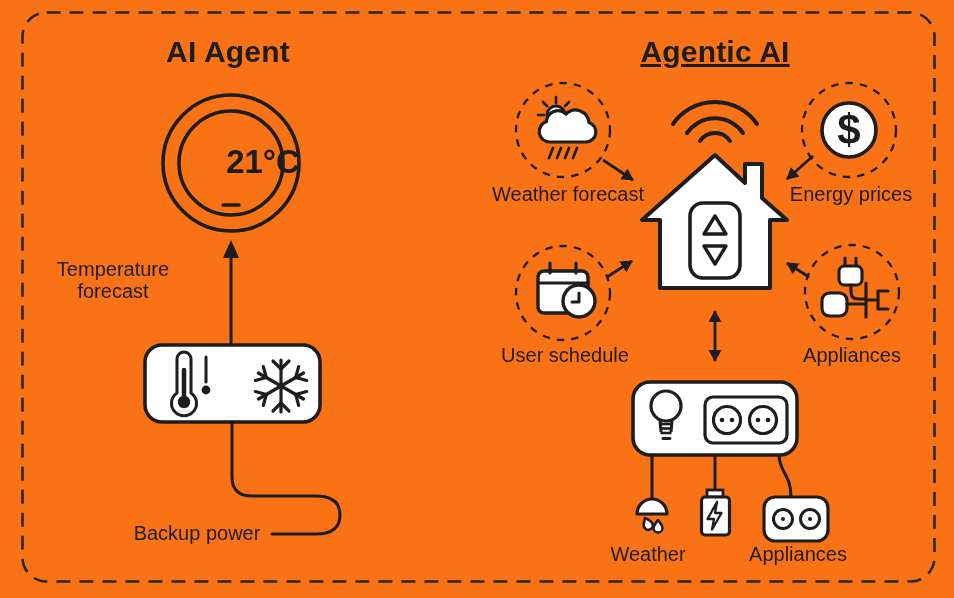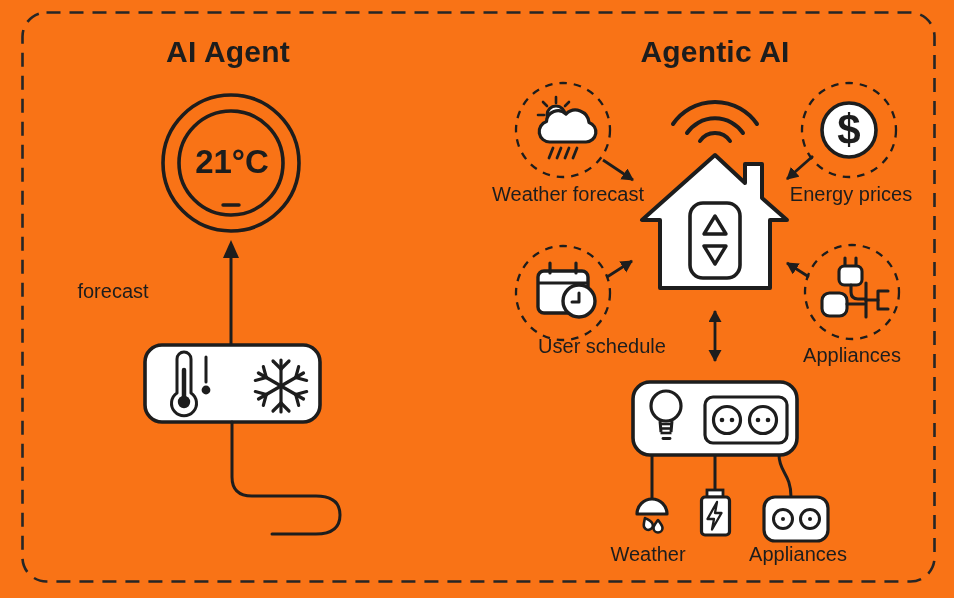--- a/index.html
+++ b/index.html
@@ -6,21 +6,21 @@
   .canvas{
     position:relative;width:954px;height:598px;background:#f97316;overflow:hidden;
     font-family:"Liberation Sans", sans-serif;color:#1d1d1d;
   }
   .canvas svg{position:absolute;left:0;top:0;}
   .lbl{
     position:absolute;transform:translateX(-50%);white-space:nowrap;
     font-size:20px;line-height:22px;color:#1d1d1d;text-align:center;
   }
   .title{font-size:30px;line-height:32px;font-weight:bold;letter-spacing:.2px;}
-  .reading{font-size:33px;line-height:38px;font-weight:bold;}
+  .reading{font-size:33px;line-height:38px;font-weight:bold;margin-left:31px;}
   .dollar{font-size:42px;line-height:46px;font-weight:bold;}
   .twoline{white-space:normal;width:130px;}
 </style>
 </head>
 <body>
 
 <div class="canvas">
 
 <svg width="954" height="598" viewBox="0 0 954 598">
   <defs>
@@ -192,32 +192,33 @@
   <g>
     <rect x="764" y="497" width="64" height="44" rx="11" fill="#fff" stroke="#1d1d1d" stroke-width="3.2"></rect>
     <circle cx="783" cy="519" r="9.5" fill="none" stroke="#1d1d1d" stroke-width="3"></circle>
     <circle cx="810" cy="519" r="9.5" fill="none" stroke="#1d1d1d" stroke-width="3"></circle>
     <circle cx="783" cy="519" r="2" fill="#1d1d1d"></circle>
     <circle cx="810" cy="519" r="2" fill="#1d1d1d"></circle>
   </g>
 </svg>
 
   <div class="lbl title" style="left:228px;top:36px;">AI Agent</div>
-  <div class="lbl title" style="left:715px;top:36px;">Agentic AI</div>
+  <div class="lbl title" style="left:715px;top:36px;text-decoration:underline;">Agentic AI</div>
 
   <div class="lbl reading" style="left:232px;top:143px;">21°C</div>
 
   <div class="lbl twoline" style="left:113px;top:258px;">
-    <br>
+    <span>Temperature</span><br>
     <span>forecast</span>
   </div>
 
+  <div class="lbl" style="left:197px;top:522px;">Backup power</div>
 
   <div class="lbl dollar" style="left:849px;top:107px;">$</div>
 
   <div class="lbl" style="left:851px;top:183px;">Energy prices</div>
   <div class="lbl" style="left:568px;top:183px;">Weather forecast</div>
-  <div class="lbl" style="left:565px;top:335px;margin-left:37px;">User schedule</div>
+  <div class="lbl" style="left:565px;top:344px;">User schedule</div>
   <div class="lbl" style="left:852px;top:344px;">Appliances</div>
   <div class="lbl" style="left:648px;top:543px;">Weather</div>
   <div class="lbl" style="left:798px;top:543px;">Appliances</div>
 
 </div>
 
 </body></html>

